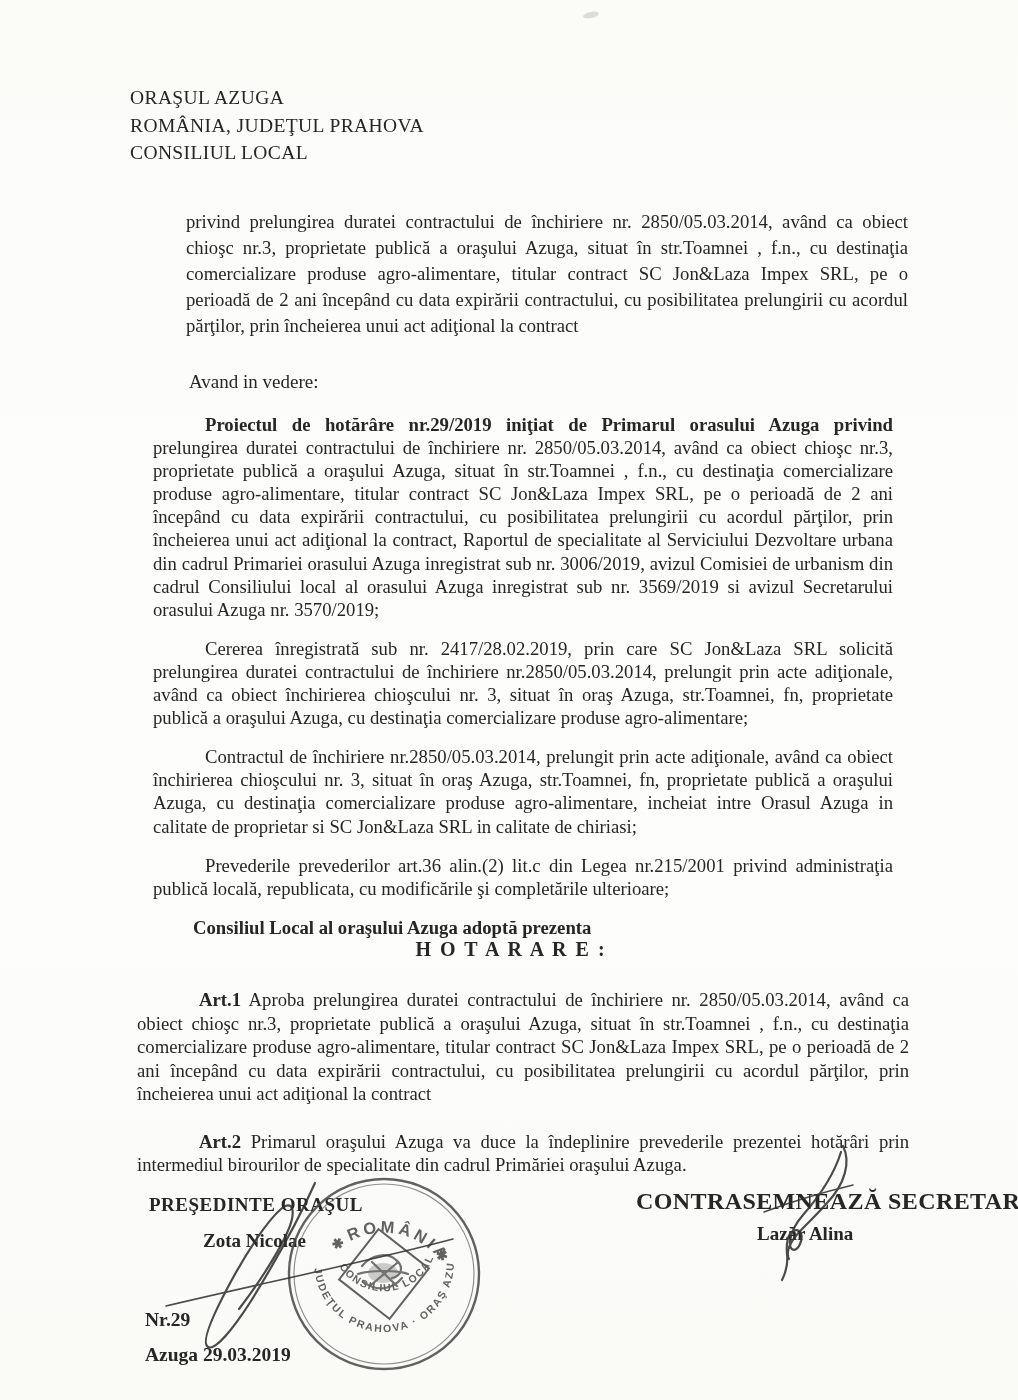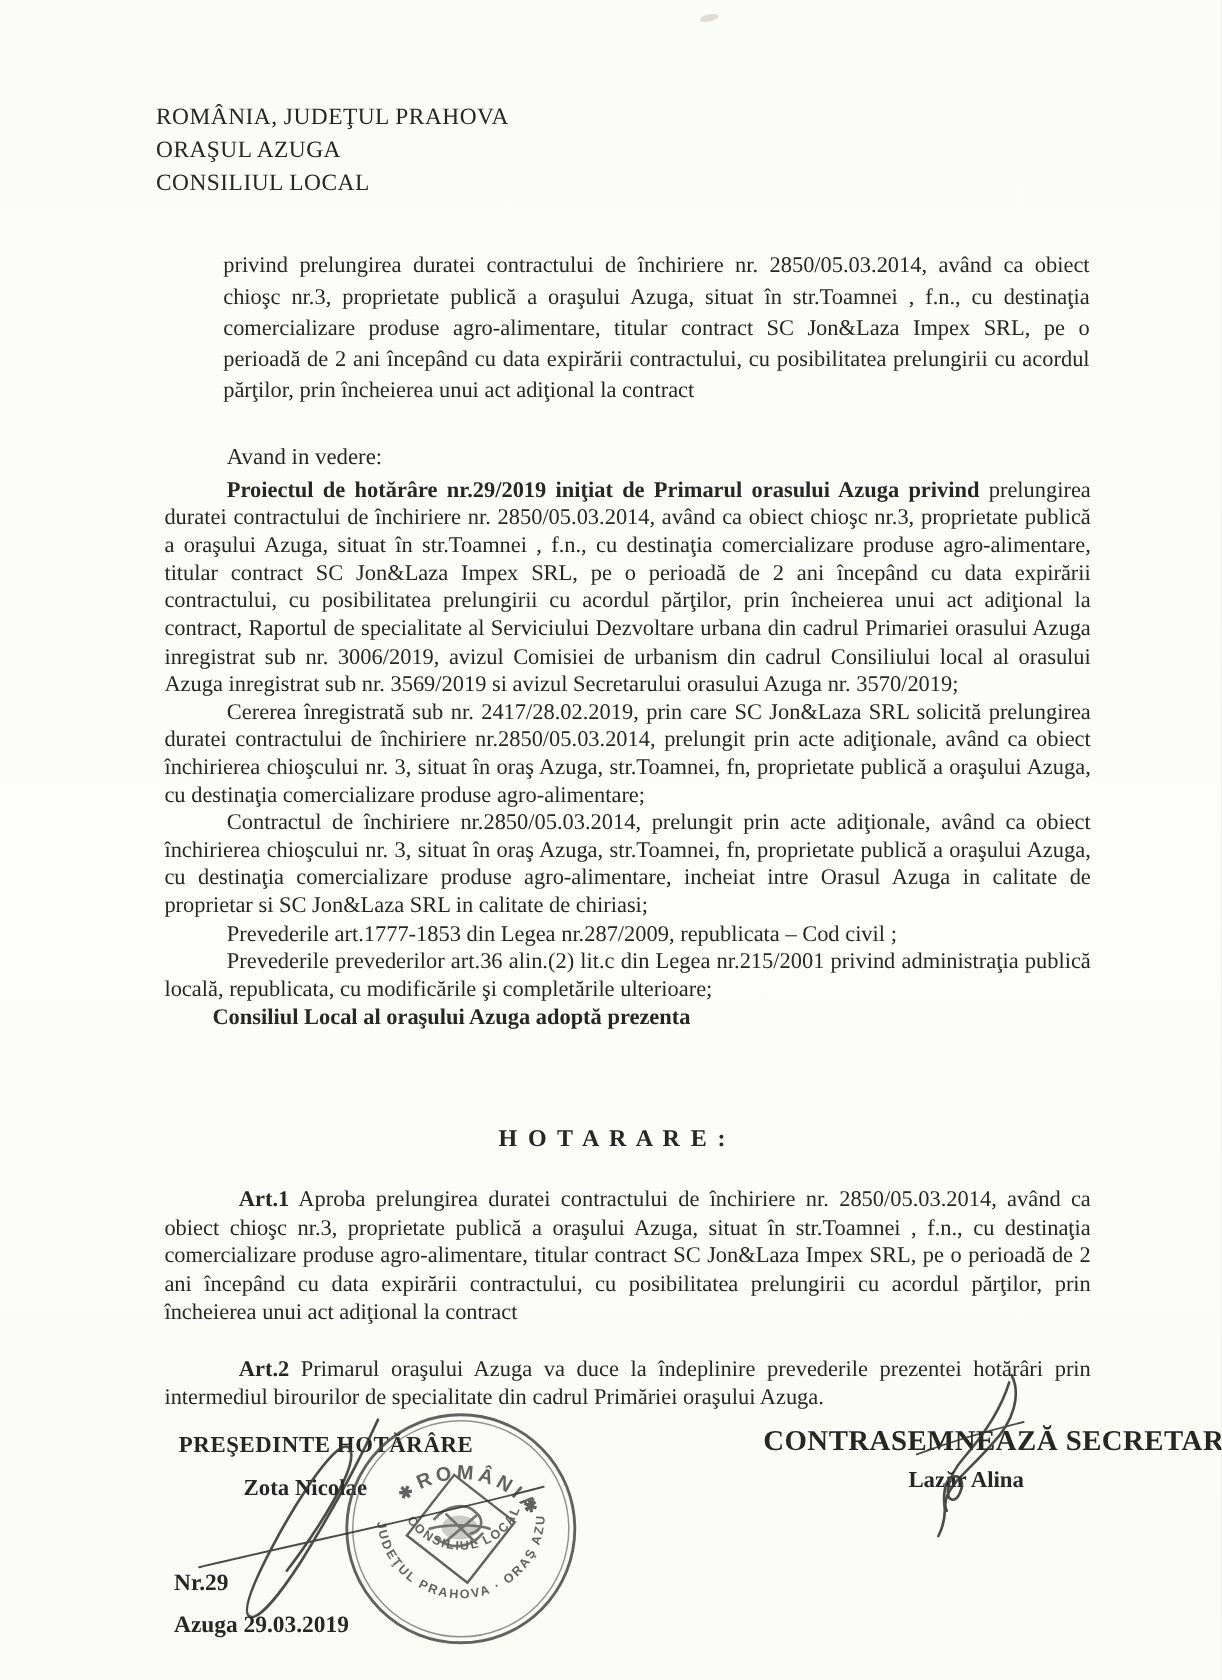--- a/index.html
+++ b/index.html
@@ -22,21 +22,21 @@
   }
   .preamble {
     position:absolute; left:186px; top:190px; width:722px;
     font-size:18.7px; line-height:26px; text-align:justify;
   }
   .having { position:absolute; left:189px; top:371px; font-size:19px; }
   .recitals {
     position:absolute; left:137px; top:397px; width:772px;
     font-size:18.7px; line-height:23.1px; text-align:justify;
   }
-  .recitals p { margin:0; text-indent:52px; }
+  .recitals p { margin:16px; text-indent:52px; }
   .recitals p.adoption { font-weight:bold; text-indent:40px; }
   .decision-heading {
     position:absolute; left:137px; top:938px; width:748px;
     text-align:center; font-weight:bold; font-size:20px; letter-spacing:2px;
   }
   .articles {
     position:absolute; left:137px; top:988px; width:772px;
     font-size:18.7px; line-height:23.5px; text-align:justify;
   }
   .articles p { margin:0; text-indent:62px; }
@@ -56,50 +56,49 @@
   }
 </style>
 </head>
 <body>
 
 <div class="page">
 
   <div class="speck"></div>
 
   <div class="letterhead">
+    <div>ORAŞUL AZUGA</div>
     <div>ROMÂNIA, JUDEŢUL PRAHOVA</div>
-    <div>ORAŞUL AZUGA</div>
     <div>CONSILIUL LOCAL</div>
   </div>
 
 
   <p class="preamble">privind prelungirea duratei contractului de închiriere nr. 2850/05.03.2014, având ca obiect chioşc nr.3, proprietate publică a oraşului Azuga, situat în str.Toamnei , f.n., cu destinaţia comercializare produse agro-alimentare, titular contract SC Jon&amp;Laza Impex SRL, pe o perioadă de 2 ani începând cu data expirării contractului, cu posibilitatea prelungirii cu acordul părţilor, prin încheierea unui act adiţional la contract</p>
 
   <div class="having">Avand in vedere:</div>
 
   <div class="recitals">
     <p><b>Proiectul de hotărâre nr.29/2019  iniţiat de Primarul orasului Azuga privind</b>
       <span>prelungirea duratei contractului de închiriere nr. 2850/05.03.2014, având ca obiect chioşc nr.3, proprietate publică a oraşului Azuga, situat în str.Toamnei , f.n., cu destinaţia comercializare produse agro-alimentare, titular contract SC Jon&amp;Laza Impex SRL, pe o perioadă de 2 ani începând cu data expirării contractului, cu posibilitatea prelungirii cu acordul părţilor, prin încheierea unui act adiţional la contract, Raportul de specialitate al Serviciului Dezvoltare urbana din cadrul Primariei orasului Azuga inregistrat sub nr. 3006/2019, avizul Comisiei de urbanism din cadrul Consiliului local al orasului Azuga inregistrat sub nr. 3569/2019 si avizul Secretarului orasului Azuga nr. 3570/2019;</span></p>
     <p>Cererea înregistrată sub nr. 2417/28.02.2019, prin care SC Jon&amp;Laza SRL solicită prelungirea duratei contractului de închiriere nr.2850/05.03.2014, prelungit prin acte adiţionale, având ca obiect închirierea chioşcului nr. 3, situat în oraş Azuga, str.Toamnei, fn, proprietate publică a oraşului Azuga, cu destinaţia comercializare produse agro-alimentare;</p>
     <p>Contractul de închiriere nr.2850/05.03.2014, prelungit prin acte adiţionale, având ca obiect închirierea chioşcului nr. 3, situat în oraş Azuga, str.Toamnei, fn, proprietate publică a oraşului Azuga, cu destinaţia comercializare produse agro-alimentare, incheiat intre Orasul Azuga in calitate de proprietar si SC Jon&amp;Laza SRL in calitate de chiriasi;</p>
-    <p>Prevederile art.1777-1853 din Legea nr.287/2009, republicata  –  Cod civil ;</p>
     <p>Prevederile prevederilor art.36 alin.(2) lit.c din Legea nr.215/2001 privind administraţia publică locală, republicata, cu modificările şi completările ulterioare;</p>
     <p class="adoption">Consiliul Local al oraşului Azuga adoptă prezenta</p>
   </div>
 
   <div class="decision-heading">H O T A R A R E :</div>
 
   <div class="articles">
     <p><b>Art.1</b>
       <span>Aproba prelungirea duratei contractului de închiriere nr. 2850/05.03.2014, având ca obiect chioşc nr.3, proprietate publică a oraşului Azuga, situat în str.Toamnei , f.n., cu destinaţia comercializare produse agro-alimentare, titular contract SC Jon&amp;Laza Impex SRL, pe o perioadă de 2 ani începând cu data expirării contractului, cu posibilitatea prelungirii cu acordul părţilor, prin încheierea unui act adiţional la contract</span></p>
     <p class="art2"><b>Art.2</b>
       <span>Primarul oraşului Azuga va duce la îndeplinire prevederile prezentei hotărâri prin intermediul birourilor de specialitate din cadrul Primăriei oraşului Azuga.</span></p>
   </div>
 
-  <div class="sig sig-left-role">PREŞEDINTE HOTĂRÂRE</div>
+  <div class="sig sig-left-role">PREŞEDINTE ORAŞUL</div>
   <div class="sig sig-left-name">Zota Nicolae</div>
   <div class="sig sig-place-date">Azuga 29.03.2019</div>
   <div class="sig sig-number">Nr.29</div>
   <div class="sig sig-right-role">CONTRASEMNEAZĂ  SECRETAR</div>
   <div class="sig sig-right-name">Lazăr Alina</div>
 
   <svg class="stamp-svg" width="200" height="200" viewBox="0 0 200 200">
     <defs>
       <path id="arcTop" d="M 32,112 A 70,70 0 0 1 168,112" fill="none"></path>
       <path id="arcBottom" d="M 30,88 A 70,70 0 0 0 170,88" fill="none"></path>

